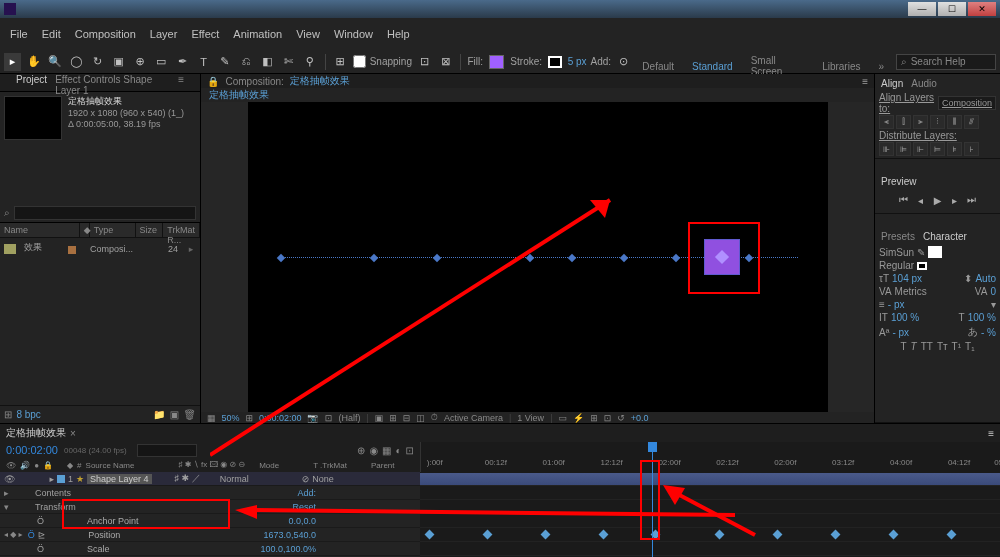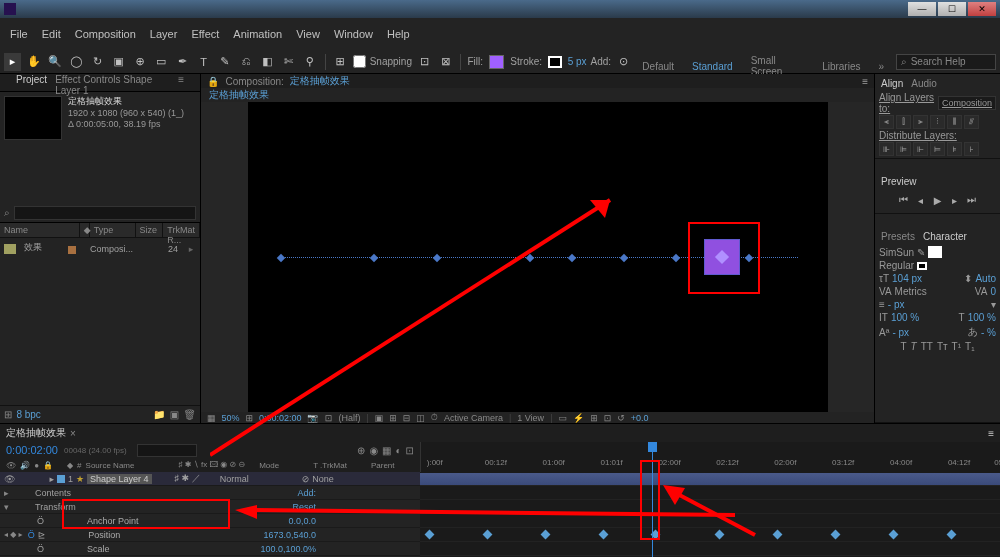--- a/index.html
+++ b/index.html
@@ -406,21 +406,21 @@
         <span style="margin-left:10px">Mode</span>
         <span style="margin-left:30px">T .TrkMat</span>
         <span style="margin-left:20px">Parent</span>
       </div>
     </div>
     <div class="tl-head-right">
       <div class="ruler">
         <div class="tick" style="left:1%">):00f</div>
         <div class="tick" style="left:11%">00:12f</div>
         <div class="tick" style="left:21%">01:00f</div>
-        <div class="tick" style="left:31%">01:01f</div>
+        <div class="tick" style="left:31%">12:12f</div>
         <div class="tick" style="left:41%">02:00f</div>
         <div class="tick" style="left:51%">02:12f</div>
         <div class="tick" style="left:61%">02:00f</div>
         <div class="tick" style="left:71%">03:12f</div>
         <div class="tick" style="left:81%">04:00f</div>
         <div class="tick" style="left:91%">04:12f</div>
         <div class="tick" style="left:99%">05:0</div>
       </div>
       <div class="cti" style="left:40%"></div>
     </div>

